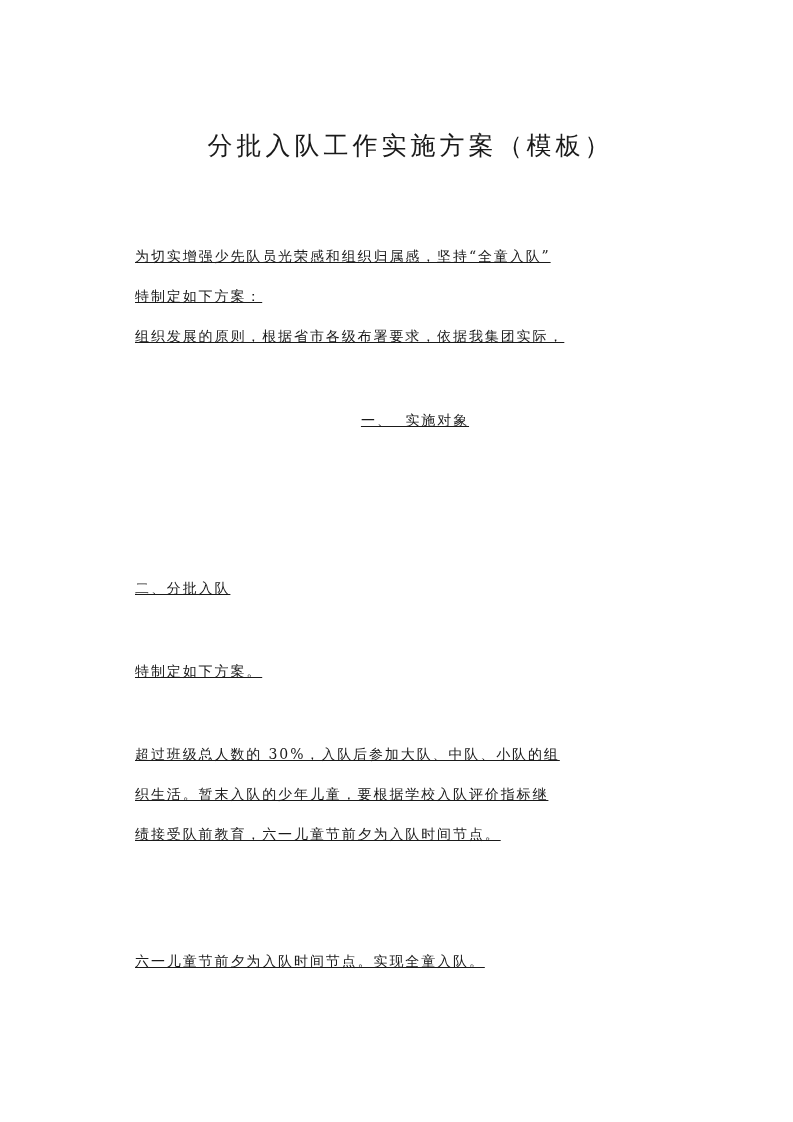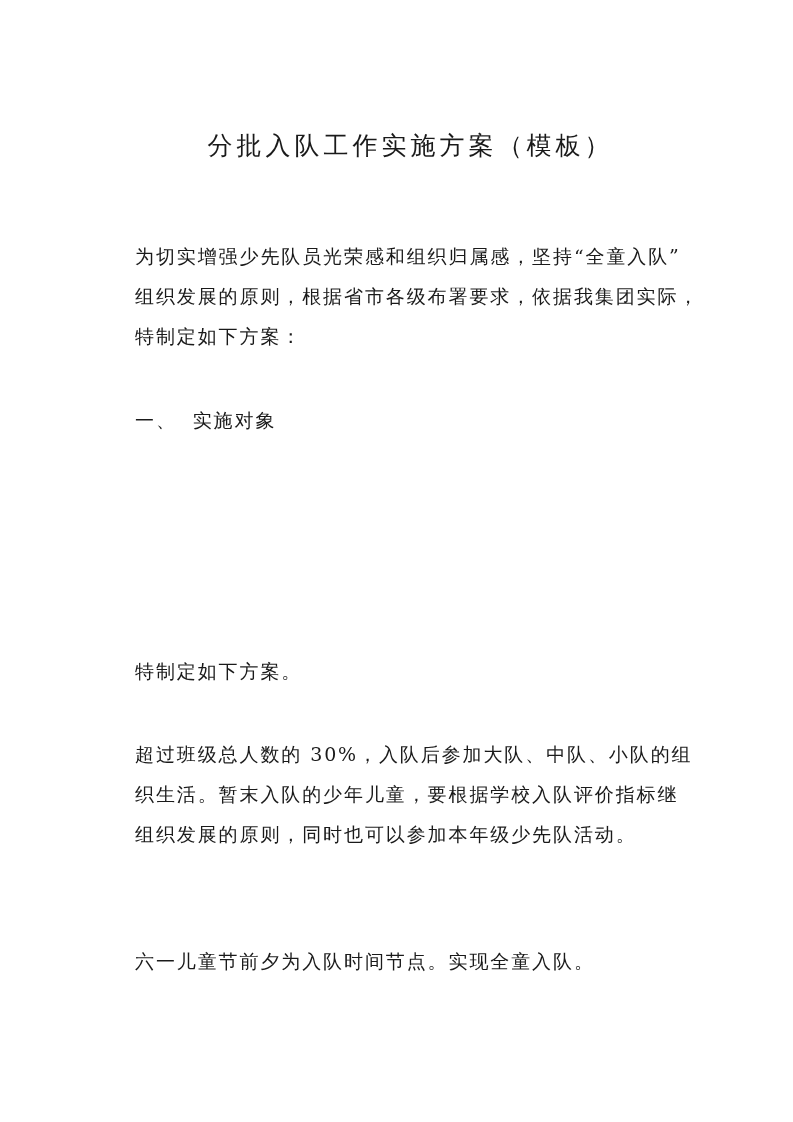--- a/index.html
+++ b/index.html
@@ -29,55 +29,59 @@
     top: 126px;
     text-align: center;
     font-size: 25px;
     letter-spacing: 4px;
     line-height: 40px;
   }
   .para {
     position: absolute;
     left: 121px;
     width: 560px;
-    font-size: 19px;
+    font-size: 14px;
     line-height: 40px;
     letter-spacing: 1.9px;
+    text-decoration: underline;
   }
   .line {
     display: block;
     white-space: nowrap;
   }
 </style>
 </head>
 <body>
 
 <div class="page">
 
   <div class="title">分批入队工作实施方案（模板）</div>
 
   <div class="para" style="top:236px;">
     <span class="line">为切实增强少先队员光荣感和组织归属感，坚持“全童入队”</span>
+    <span class="line">特制定如下方案：</span>
     <span class="line">组织发展的原则，根据省市各级布署要求，依据我集团实际，</span>
-    <span class="line">特制定如下方案：</span>
   </div>
 
-  <div class="para" style="top:400px;">
+  <div class="para" style="top:400px;text-align:center;">
     <span class="line" style="white-space:pre;">一、  实施对象</span>
   </div>
 
 
+  <div class="para" style="top:568px;">
+    <span class="line">二、分批入队</span>
+  </div>
 
   <div class="para" style="top:651px;">
     <span class="line">特制定如下方案。</span>
   </div>
 
   <div class="para" style="top:734px;">
     <span class="line">超过班级总人数的 30%，入队后参加大队、中队、小队的组</span>
     <span class="line">织生活。暂末入队的少年儿童，要根据学校入队评价指标继</span>
-    <span class="line">组织发展的原则，同时也可以参加本年级少先队活动。</span>
+    <span class="line">绩接受队前教育，六一儿童节前夕为入队时间节点。</span>
   </div>
 
   <div class="para" style="top:941px;">
     <span class="line">六一儿童节前夕为入队时间节点。实现全童入队。</span>
   </div>
 
 </div>
 
 </body></html>

